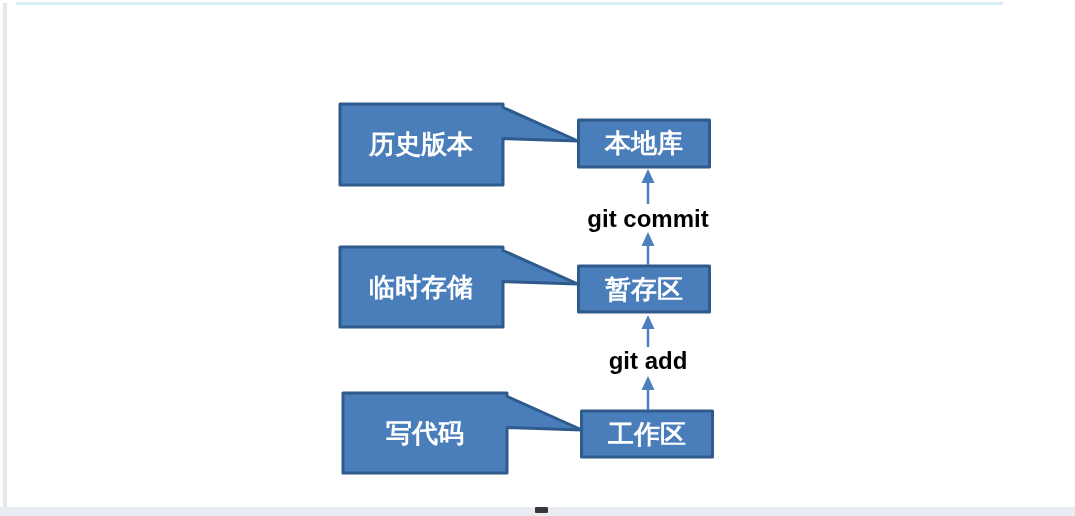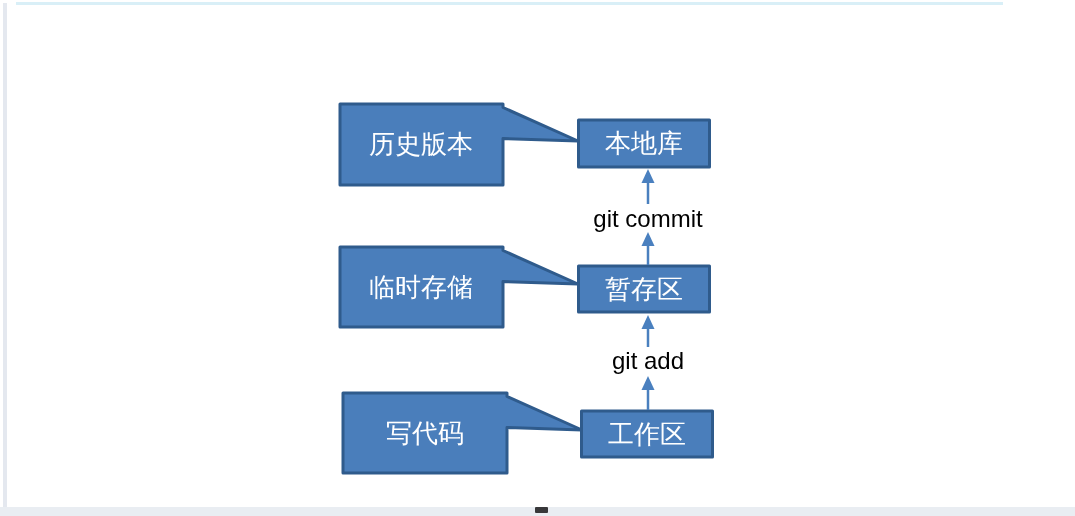--- a/index.html
+++ b/index.html
@@ -3,20 +3,21 @@
 <meta charset="utf-8">
 <style>
   html, body { margin: 0; padding: 0; background: #fff; }
   .page {
     position: relative;
     width: 1075px;
     height: 516px;
     background: var(--page_bg, #fff);
     overflow: hidden;
     font-family: "Liberation Sans", sans-serif;
+    font-weight: bold;
   }
   .top-line {
     position: absolute; left: 16px; top: 2px;
     width: 987px; height: 3px;
     background: var(--top_line, #D9EFF7);
   }
   .left-strip {
     position: absolute; left: 3px; top: 3px;
     width: 4px; height: 513px;
     background: var(--left_strip, #E4E8EF);

